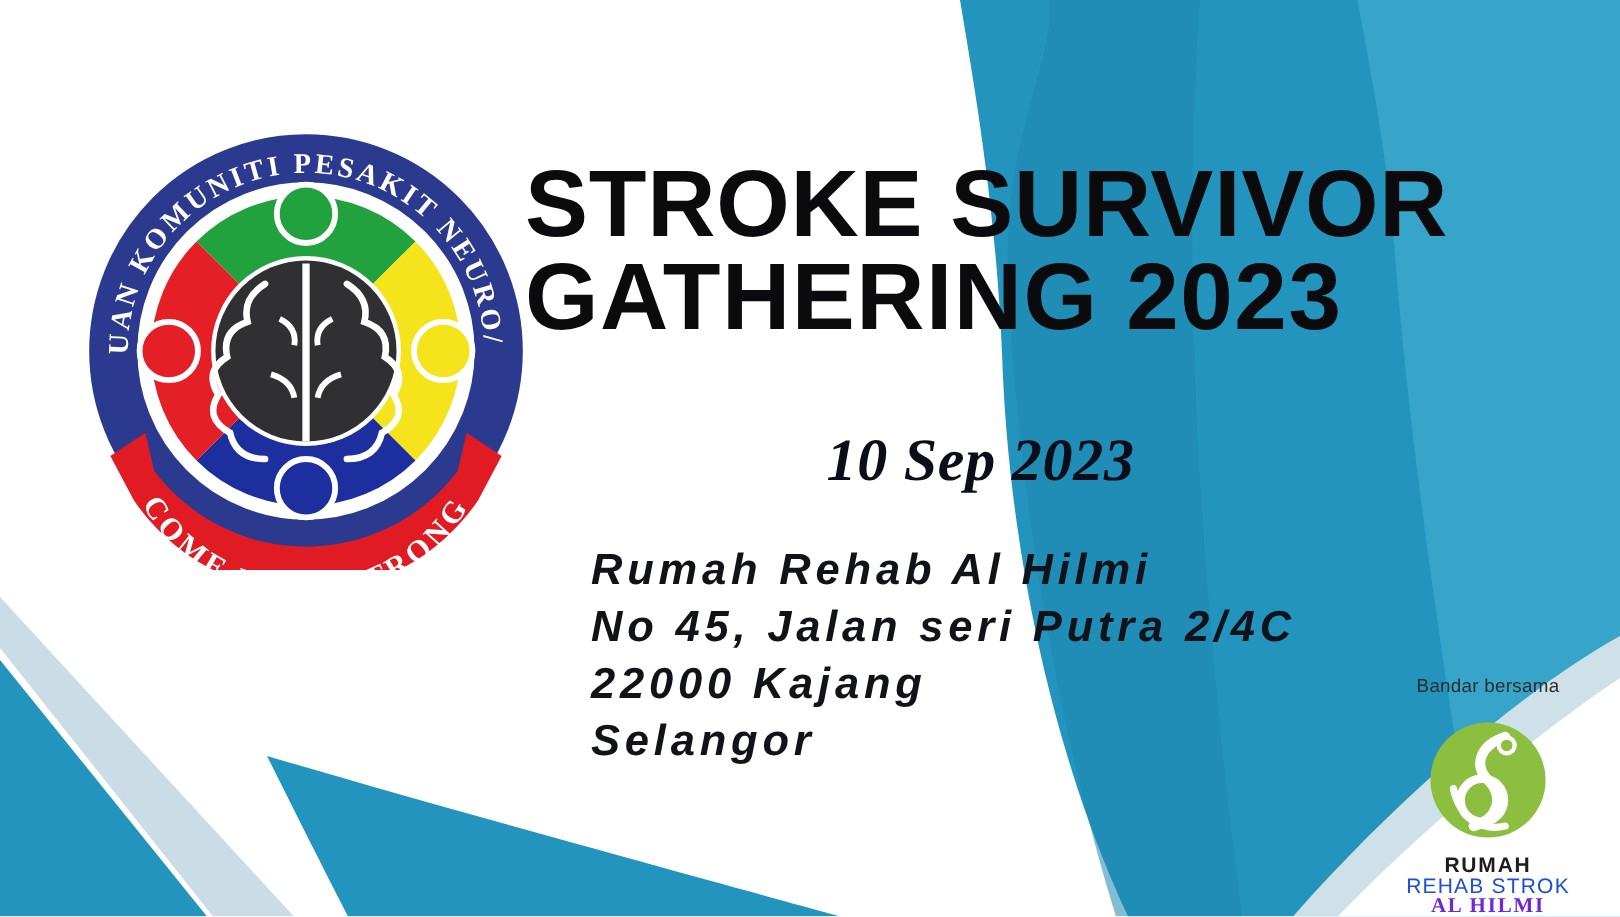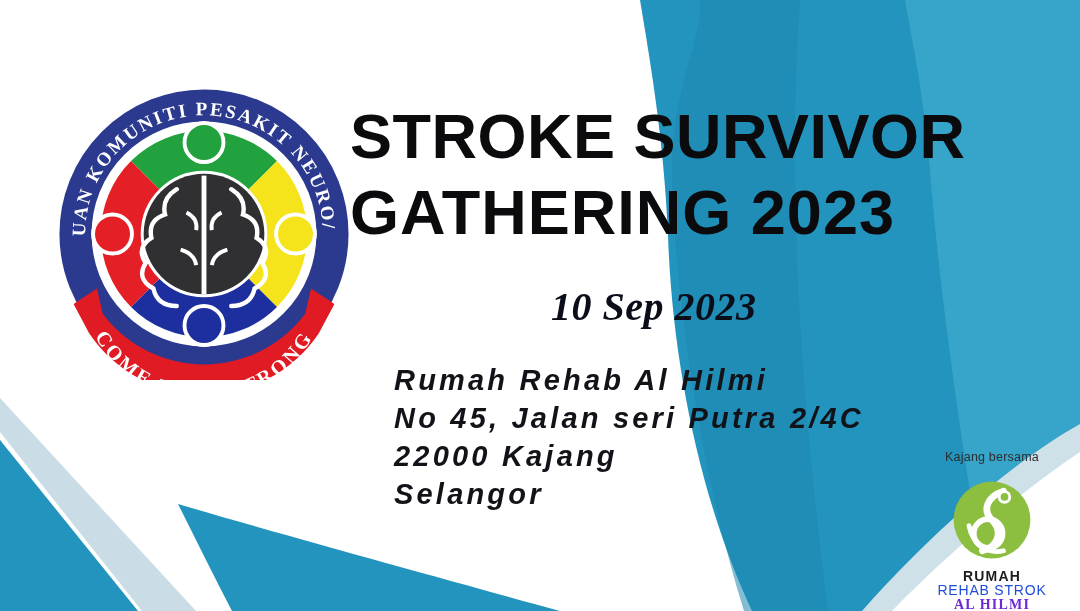--- a/index.html
+++ b/index.html
@@ -33,21 +33,21 @@
   }
   .title-line{
     font-family:"Liberation Sans", sans-serif;
     font-weight:bold;
     color:#0b0b0d;
     letter-spacing:0.5px;
     line-height:0.98;
     white-space:nowrap;
   }
   #title-line-1{font-size:63px;}
-  #title-line-2{font-size:63px;margin-top:14px;letter-spacing:1px;}
+  #title-line-2{font-size:63px;letter-spacing:1px;}
 
   #event-date{
     position:absolute;
     left:551px; top:283px;
     font-family:Liberation Serif, serif;
     font-style:italic;
     font-weight:bold;
     font-size:40px;
     color:#0b0e18;
     letter-spacing:0.5px;
@@ -200,21 +200,21 @@
   <div id="event-date">10 Sep 2023</div>
 
   <div id="address">
     <div class="addr-line">Rumah Rehab Al Hilmi</div>
     <div class="addr-line">No 45, Jalan seri Putra 2/4C</div>
     <div class="addr-line">22000 Kajang</div>
     <div class="addr-line">Selangor</div>
   </div>
 
   <div id="sponsor">
-    <div id="sponsor-caption">Kajang bersama</div>
+    <div id="sponsor-caption">Bandar bersama</div>
 
     <svg id="sponsor-mark" viewBox="0 0 100 100" aria-hidden="true">
       <circle cx="50" cy="50" r="40" fill="#8cbf3f"></circle>
       <path d="M 62 20 C 44 26 40 40 50 50 C 62 62 56 78 40 82" stroke="#ffffff" stroke-width="7" fill="none" stroke-linecap="round"></path>
       <circle cx="63" cy="26" r="7" fill="#ffffff"></circle>
       <circle cx="63" cy="26" r="4" fill="#8cbf3f"></circle>
       <circle cx="46" cy="64" r="15" fill="none" stroke="#ffffff" stroke-width="6"></circle>
       <path d="M 26 56 C 30 76 46 86 62 82" stroke="#ffffff" stroke-width="5" fill="none" stroke-linecap="round"></path>
     </svg>
 

